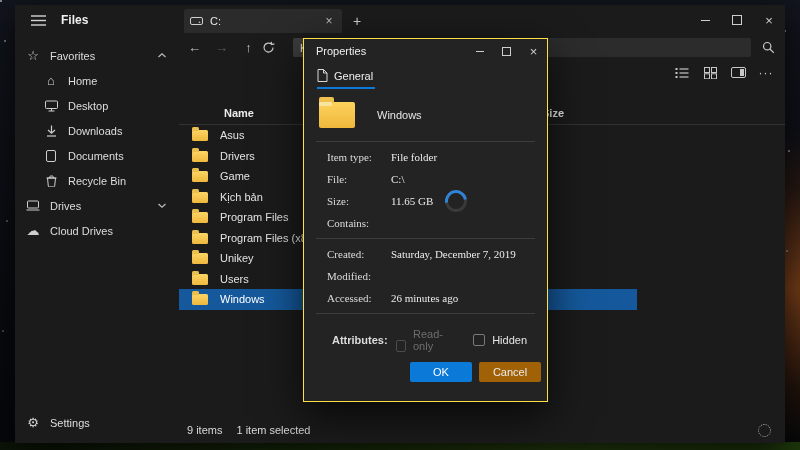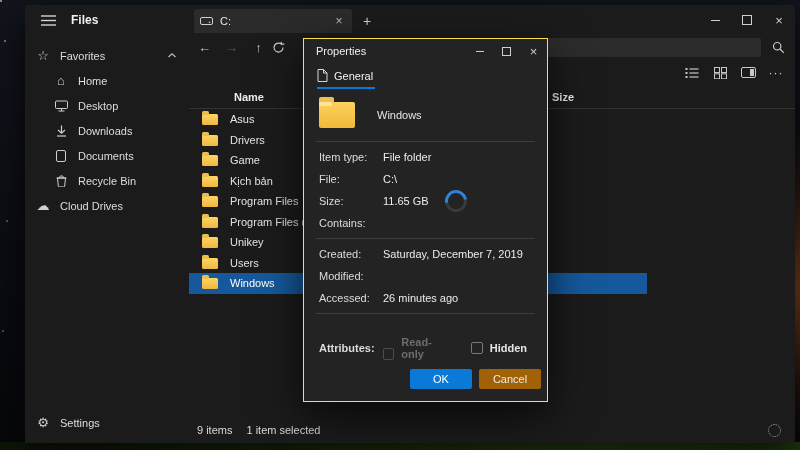--- a/index.html
+++ b/index.html
@@ -8,21 +8,21 @@
     background:
       radial-gradient(280px 220px at 99% 64%, rgba(209,104,30,.55), rgba(120,52,12,.25) 45%, rgba(0,0,0,0) 72%),
       linear-gradient(180deg,#12151d 0%,#0b0d13 55%,#05070a 100%);}
   .stars{position:absolute;width:2px;height:2px;border-radius:50%;background:#cfd6e4;opacity:.8;
     box-shadow: 4px 40px #aab4c4, -2px 120px #8d97a8, 784px 30px #c4ccda, 778px 90px #97a1b1,
       788px 150px #b7c0cf, 781px 210px #8b93a2, 6px 220px #79828f, 2px 330px #6a7280, 786px 250px #9aa3b2;}
   .grass{position:absolute;left:0;right:0;bottom:0;height:8px;
     background:linear-gradient(90deg,#0c1407 0%,#1d330c 40%,#2a470f 70%,#1e3a0b 100%);}
 
   
-  .window{position:absolute;left:25px;top:5px;width:770px;height:438px;background:#1b1b1b;
+  .window{position:absolute;left:15px;top:5px;width:770px;height:438px;background:#1b1b1b;
     box-shadow:0 12px 34px rgba(0,0,0,.75);color:#e4e4e4;font-size:11px;display:flex;flex-direction:column;}
   .titlebar{position:relative;height:30px;flex:0 0 30px;display:flex;align-items:center;padding-left:10px;}
   .hamburger{width:26px;display:flex;justify-content:center;}
   .app-title{margin-left:10px;font-size:12px;font-weight:bold;color:#f0f0f0;}
   .tab{position:absolute;left:169px;top:4px;width:146px;height:24px;background:#2b2b2b;border-radius:3px 3px 0 0;
     display:flex;align-items:center;padding:0 6px;gap:7px;}
   .tab-label{flex:1;color:#e8e8e8;}
   .tab-close{color:#b9b9b9;font-size:12px;width:14px;text-align:center;}
   .new-tab{position:absolute;left:331px;top:5px;width:22px;height:22px;display:flex;align-items:center;
     justify-content:center;color:#cfcfcf;font-size:14px;}
@@ -48,21 +48,21 @@
   .nav-row{height:25px;flex:0 0 25px;display:flex;align-items:center;padding:0 4px 0 2px;}
   .nav-btn{width:27px;text-align:center;color:#c9c9c9;font-size:13px;}
   .nav-btn.dim{color:#5d5d5d;}
   .addr{flex:1;height:19px;background:#2c2c2c;border-radius:2px;margin:0 4px;display:flex;align-items:center;overflow:hidden;}
   .crumb{background:#3d3d3d;height:100%;display:flex;align-items:center;padding:0 7px;color:#e0e0e0;font-size:10.5px;}
   .search-btn{width:26px;display:flex;justify-content:center;}
   .toolbar-row{height:25px;flex:0 0 25px;display:flex;align-items:center;justify-content:flex-end;gap:6px;padding-right:8px;}
   .tb{width:22px;display:flex;justify-content:center;color:#c8c8c8;}
   .tb-more{font-size:12px;letter-spacing:1px;color:#c8c8c8;}
   .headers{height:23px;flex:0 0 23px;display:flex;align-items:center;border-bottom:1px solid #333;
-    font-weight:bold;color:#ececec;}
+    font-weight:bold;color:#ececec;margin-top:16px;}
   .col-name{padding-left:45px;width:363px;box-sizing:border-box;}
   .col-size{padding-left:0;}
   .list{flex:1;position:relative;}
   .frow{height:20.5px;width:458px;display:flex;align-items:center;padding-left:13px;gap:12px;
     box-sizing:border-box;color:#e3e3e3;}
   .frow.selected{background:#15599c;color:#fff;}
   .fold{width:16px;height:11px;background:linear-gradient(#fdd565,#efb83e);border-radius:1.5px;
     position:relative;flex:0 0 16px;margin-top:1px;}
   .fold::before{content:"";position:absolute;top:-3px;left:0;width:7px;height:4px;background:#e9bf4e;
     border-radius:1.5px 1.5px 0 0;}
@@ -79,35 +79,35 @@
   .dc .ic-min{width:8px;}
   .dc .ic-max{width:7px;height:7px;}
   .d-tab{display:inline-flex;align-items:center;gap:6px;margin:3px 0 0 13px;padding:3px 2px 5px 0;
     border-bottom:2px solid #0b79d7;color:#f0f0f0;}
   .d-hero{display:flex;align-items:center;gap:22px;padding:13px 16px 13px 15px;}
   .bigfold{width:36px;height:26px;background:linear-gradient(#fdd25c,#f0b83c);border-radius:2px;position:relative;}
   .bigfold::before{content:"";position:absolute;top:-5px;left:0;width:15px;height:6px;background:#eec04e;
     border-radius:2px 2px 0 0;}
   .bigfold::after{content:"";position:absolute;top:0;left:0;width:13px;height:4px;background:#f9e49e;border-radius:1px;}
   .d-div{height:1px;background:#3d3d3d;margin:0 12px;}
-  .d-grid{padding:4px 0 4px 0;}
+  .d-grid{padding:4px 0 4px 8px;font-family:Liberation Serif, serif;}
   .d-row{display:flex;padding:5px 8px 5px 15px;}
   .d-label{width:64px;flex:0 0 64px;color:#dcdcdc;}
   .d-label.bold{font-weight:bold;}
   .d-val{flex:1;color:#ececec;}
   .ring{position:absolute;left:141px;top:151px;width:22px;height:22px;border:3px solid #3a3a3a;
     border-radius:50%;box-sizing:border-box;}
   .ring-arc{position:absolute;inset:-3px;border:3px solid transparent;border-top-color:#2f83d8;
     border-right-color:#2f83d8;border-radius:50%;transform:rotate(-55deg);}
-  .d-attr{display:flex;align-items:center;padding-left:15px;margin-top:22px;}
-  .cb{display:flex;align-items:flex-end;gap:7px;margin-right:20px;font-weight:bold;}
+  .d-attr{display:flex;align-items:center;padding-left:28px;margin-top:14px;}
+  .cb{display:flex;align-items:flex-end;gap:7px;margin-right:20px;}
   .cb-box{width:12px;height:12px;border:1px solid #7a7a7a;box-sizing:border-box;border-radius:2px;background:transparent;}
   .cb.disabled .cb-box{border-color:#4c4c4c;}
   .cb.disabled .cb-label{color:#6d6d6d;}
-  .d-buttons{position:absolute;right:6px;bottom:12px;display:flex;gap:7px;}
+  .d-buttons{position:absolute;right:6px;bottom:19px;display:flex;gap:7px;}
   .btn{width:62px;height:20px;display:flex;align-items:center;justify-content:center;border-radius:2px;font-size:11px;}
   .btn-ok{background:#0b79d7;color:#fff;}
   .btn-cancel{background:#a16207;color:#ececec;}
   svg{display:block;}
 </style>
 </head>
 <body>
 
 <div class="wallpaper">
   <div class="stars"></div>
@@ -199,20 +199,34 @@
       </div>
       <div class="side-item">
         <span class="s-ic">
           <svg width="11" height="12" viewBox="0 0 11 12">
               <path d="M1.5 3 h8 l-0.8 8 a1 1 0 0 1 -1 0.9 h-4.4 a1 1 0 0 1 -1 -0.9 z" fill="none" stroke="#cfcfcf"></path>
               <line x1="0.5" y1="3" x2="10.5" y2="3" stroke="#cfcfcf"></line>
               <path d="M3.8 3 v-1.2 a0.8 0.8 0 0 1 0.8 -0.8 h1.8 a0.8 0.8 0 0 1 0.8 0.8 v1.2" fill="none" stroke="#cfcfcf"></path>
             </svg>
         </span>
         <span>Recycle Bin</span>
+      </div>
+      <div class="side-section">
+        <span class="s-ic">
+          <svg width="14" height="11" viewBox="0 0 14 11">
+              <rect x="1.5" y="1" width="11" height="7" rx="1" fill="none" stroke="#cfcfcf"></rect>
+              <line x1="0.5" y1="10" x2="13.5" y2="10" stroke="#cfcfcf"></line>
+            </svg>
+        </span>
+        <span>Drives</span>
+        <span class="chev">
+          <svg width="10" height="7" viewBox="0 0 10 7">
+              <polyline points="1.5,2 5,5.2 8.5,2" fill="none" stroke="#bdbdbd" stroke-width="1.2"></polyline>
+            </svg>
+        </span>
       </div>
       <div class="side-section">
         <span class="s-ic">☁</span>
         <span>Cloud Drives</span>
       </div>
       <div class="settings-row">
         <span class="s-ic">⚙</span>
         <span>Settings</span>
       </div>
     </div>

